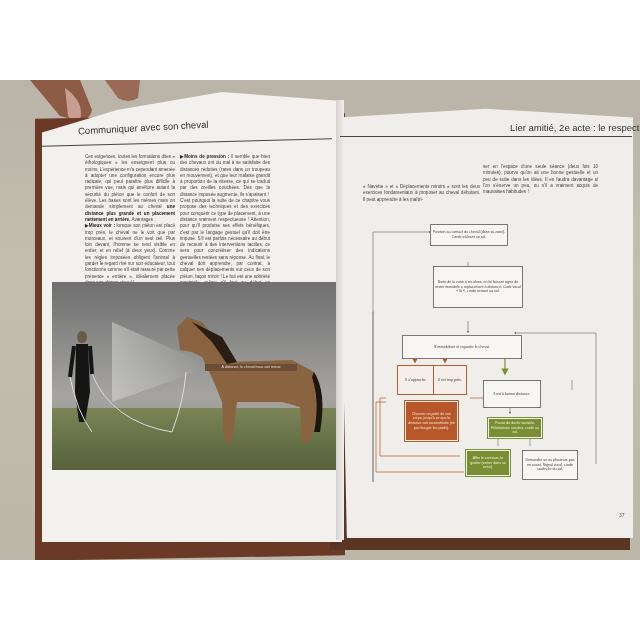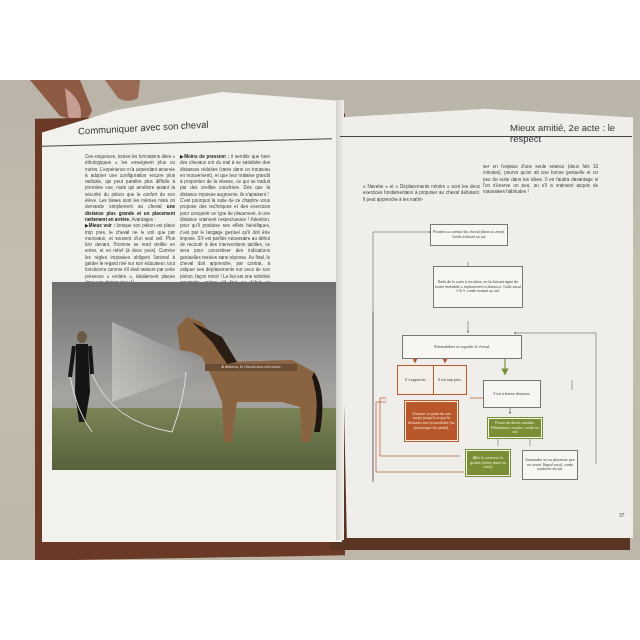--- a/index.html
+++ b/index.html
@@ -72,21 +72,21 @@
       <path d="M18 95 Q25 130 40 150 M40 92 Q60 140 120 150 Q132 118 134 90" stroke="#ddd" stroke-width="1" fill="none"></path>
       <path d="M125 45 L135 35 L150 40 L165 60 L175 80 L240 78 L262 90 L265 130 L258 160 L250 160 L248 125 L230 120 L185 120 L180 160 L172 160 L170 120 L162 100 L150 75 L140 70 L128 68 Z" fill="#8a6440"></path>
       <path d="M140 40 L170 55 L185 80 L175 82 L160 60 Z" fill="#2a1d14"></path>
       <path d="M262 90 Q275 110 268 150 L262 150 Q268 120 260 95 Z" fill="#1e150f"></path>
     </svg>
   </div>
   <div class="caption" style="top:284px;">À distance, le cheval nous voit mieux</div>
 
   <div class="page-right"></div>
   <div class="gutter"></div>
-  <div class="run-head" style="left:510px;top:42px;">Mieux amitié, 2e acte : le respect</div>
+  <div class="run-head" style="left:510px;top:42px;">Lier amitié, 2e acte : le respect</div>
   <div class="rule" style="left:340px;top:56px;width:292px;"></div>
 
   <div class="col" style="left:363px;top:104px;width:117px;">« Navette » et « Déplacements miroirs » sont les deux exercices fondamentaux à proposer au cheval débutant. Il peut apprendre à les maîtri-</div>
   <div class="col" style="left:483px;top:84px;width:115px;">ser en l'espace d'une seule séance (deux fois 10 minutes), pourvu qu'on ait une bonne gestuelle et un peu de suite dans les idées. Il en faudra davantage si l'on s'énerve un peu, ou s'il a vraiment acquis de mauvaises habitudes !</div>
 
   <svg width="640" height="480" viewBox="0 0 640 480" style="left:0;top:0;">
     <defs>
       <marker id="ar" markerWidth="4" markerHeight="4" refX="2" refY="2" orient="auto">
           <path d="M0,0 L4,2 L0,4 Z" fill="#777"></path>
         </marker>

